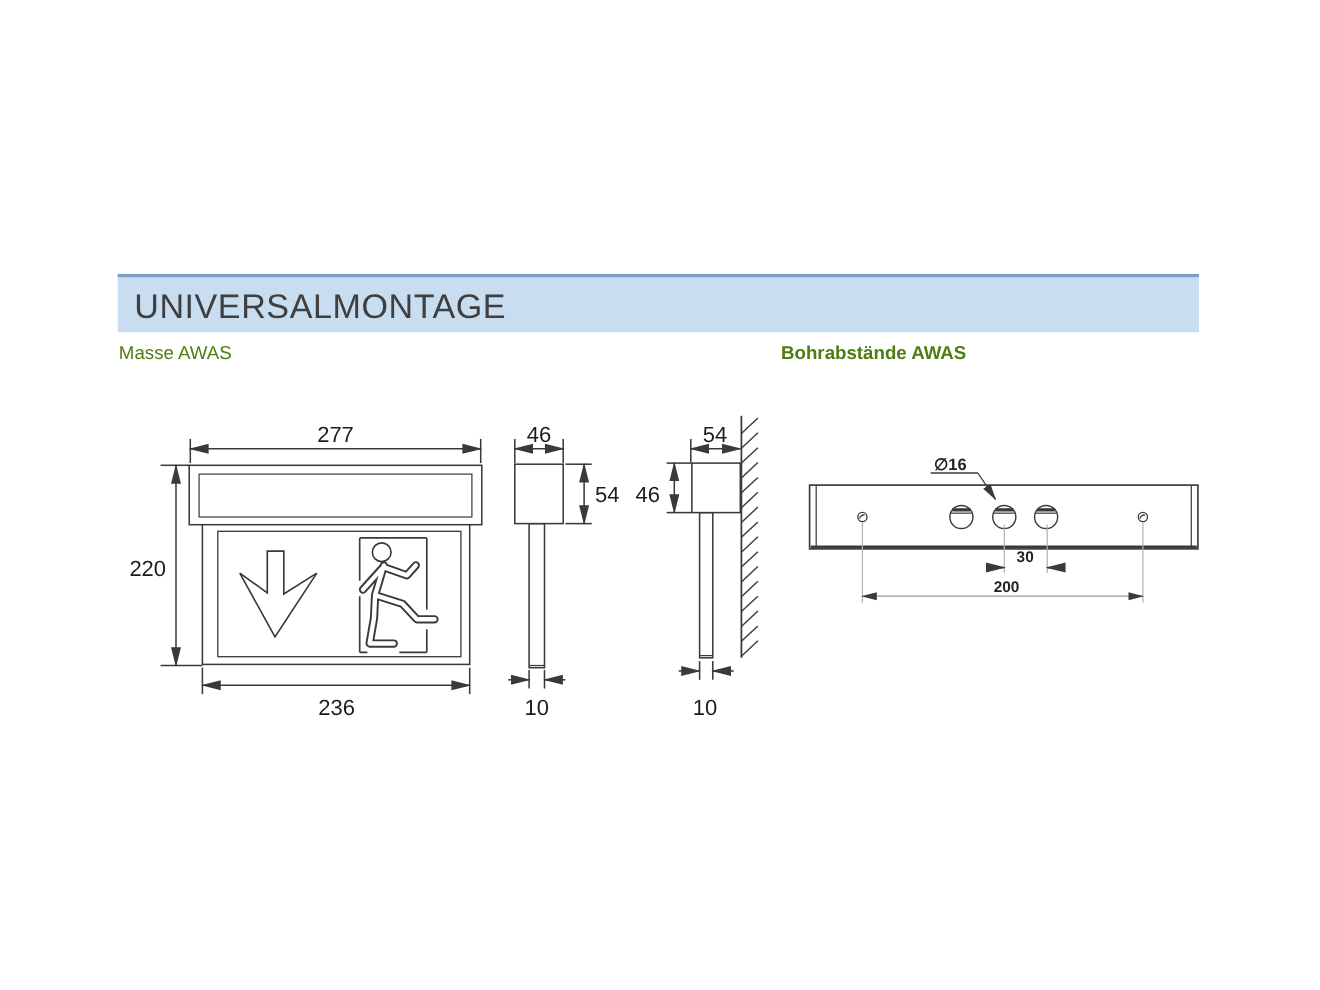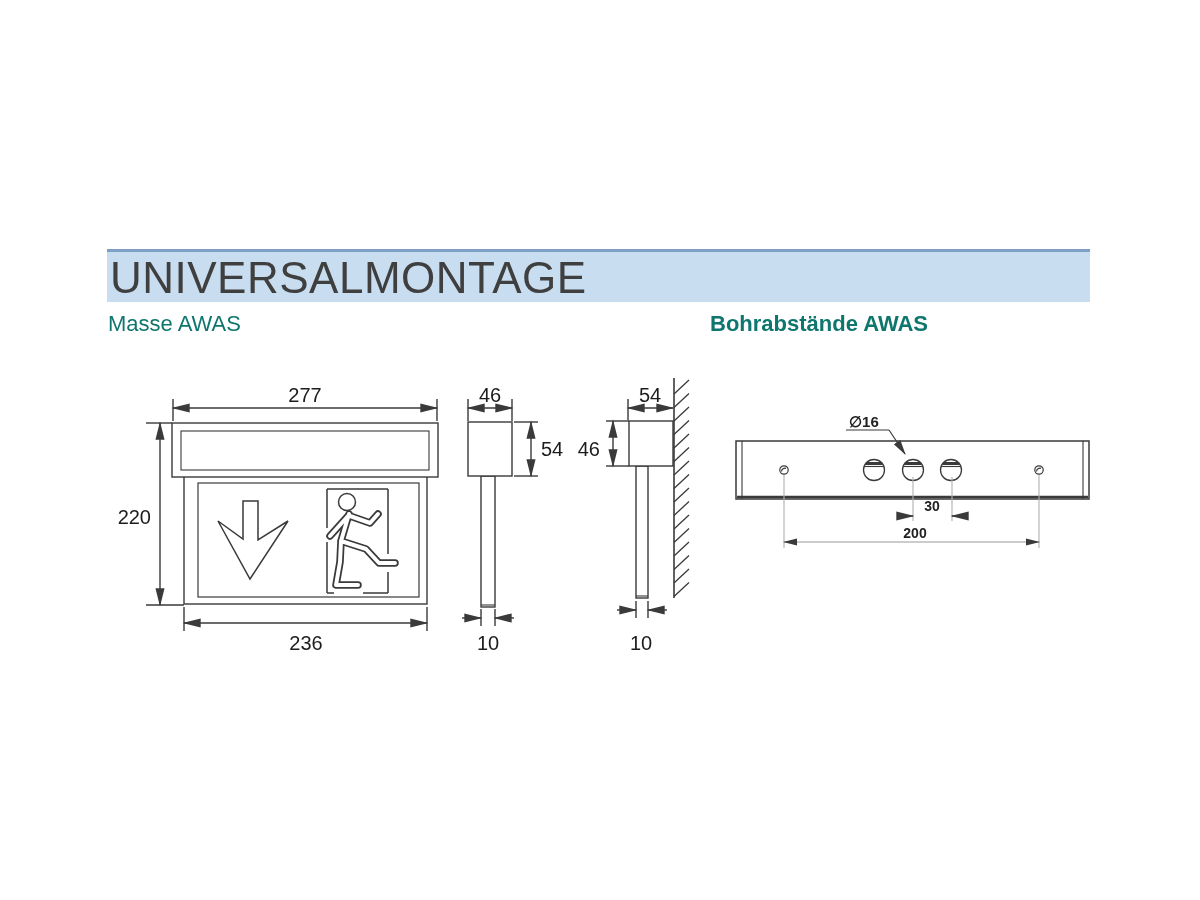--- a/index.html
+++ b/index.html
@@ -1,22 +1,22 @@
 <!DOCTYPE html>
 <html><head>
 <meta charset="utf-8">
 <style>
   html,body{margin:0;padding:0;background:#fff;}
   #canvas{position:relative;width:1200px;height:900px;background:#ffffff;overflow:hidden;
           font-family:"Liberation Sans", sans-serif;}
   #header-bar{position:absolute;left:107px;top:249px;width:983px;height:50px;
               background:#c9ddf1;border-top:3px solid #7da0c4;display:flex;align-items:center;}
-  #header-bar .title{font-size:44px;color:#3f3f3f;letter-spacing:.5px;padding-left:3px;
+  #header-bar .title{font-size:31px;color:#3f3f3f;letter-spacing:.5px;padding-left:15px;
                      line-height:1;margin-top:2px;}
-  .subtitle{position:absolute;top:311px;font-size:22px;color:#0f766e;}
+  .subtitle{position:absolute;top:311px;font-size:17px;color:#4d7c0f;}
   #subtitle-left{left:108px;}
   #subtitle-right{left:710px;font-weight:bold;}
   svg text{fill:#1c1c1c;}
   .dimtxt{font-size:20px;}
   .dimtxt-b{font-size:14px;font-weight:bold;fill:#222;}
   .dia-b{font-size:15px;font-weight:bold;fill:#222;}
 </style>
 </head>
 <body>
 

